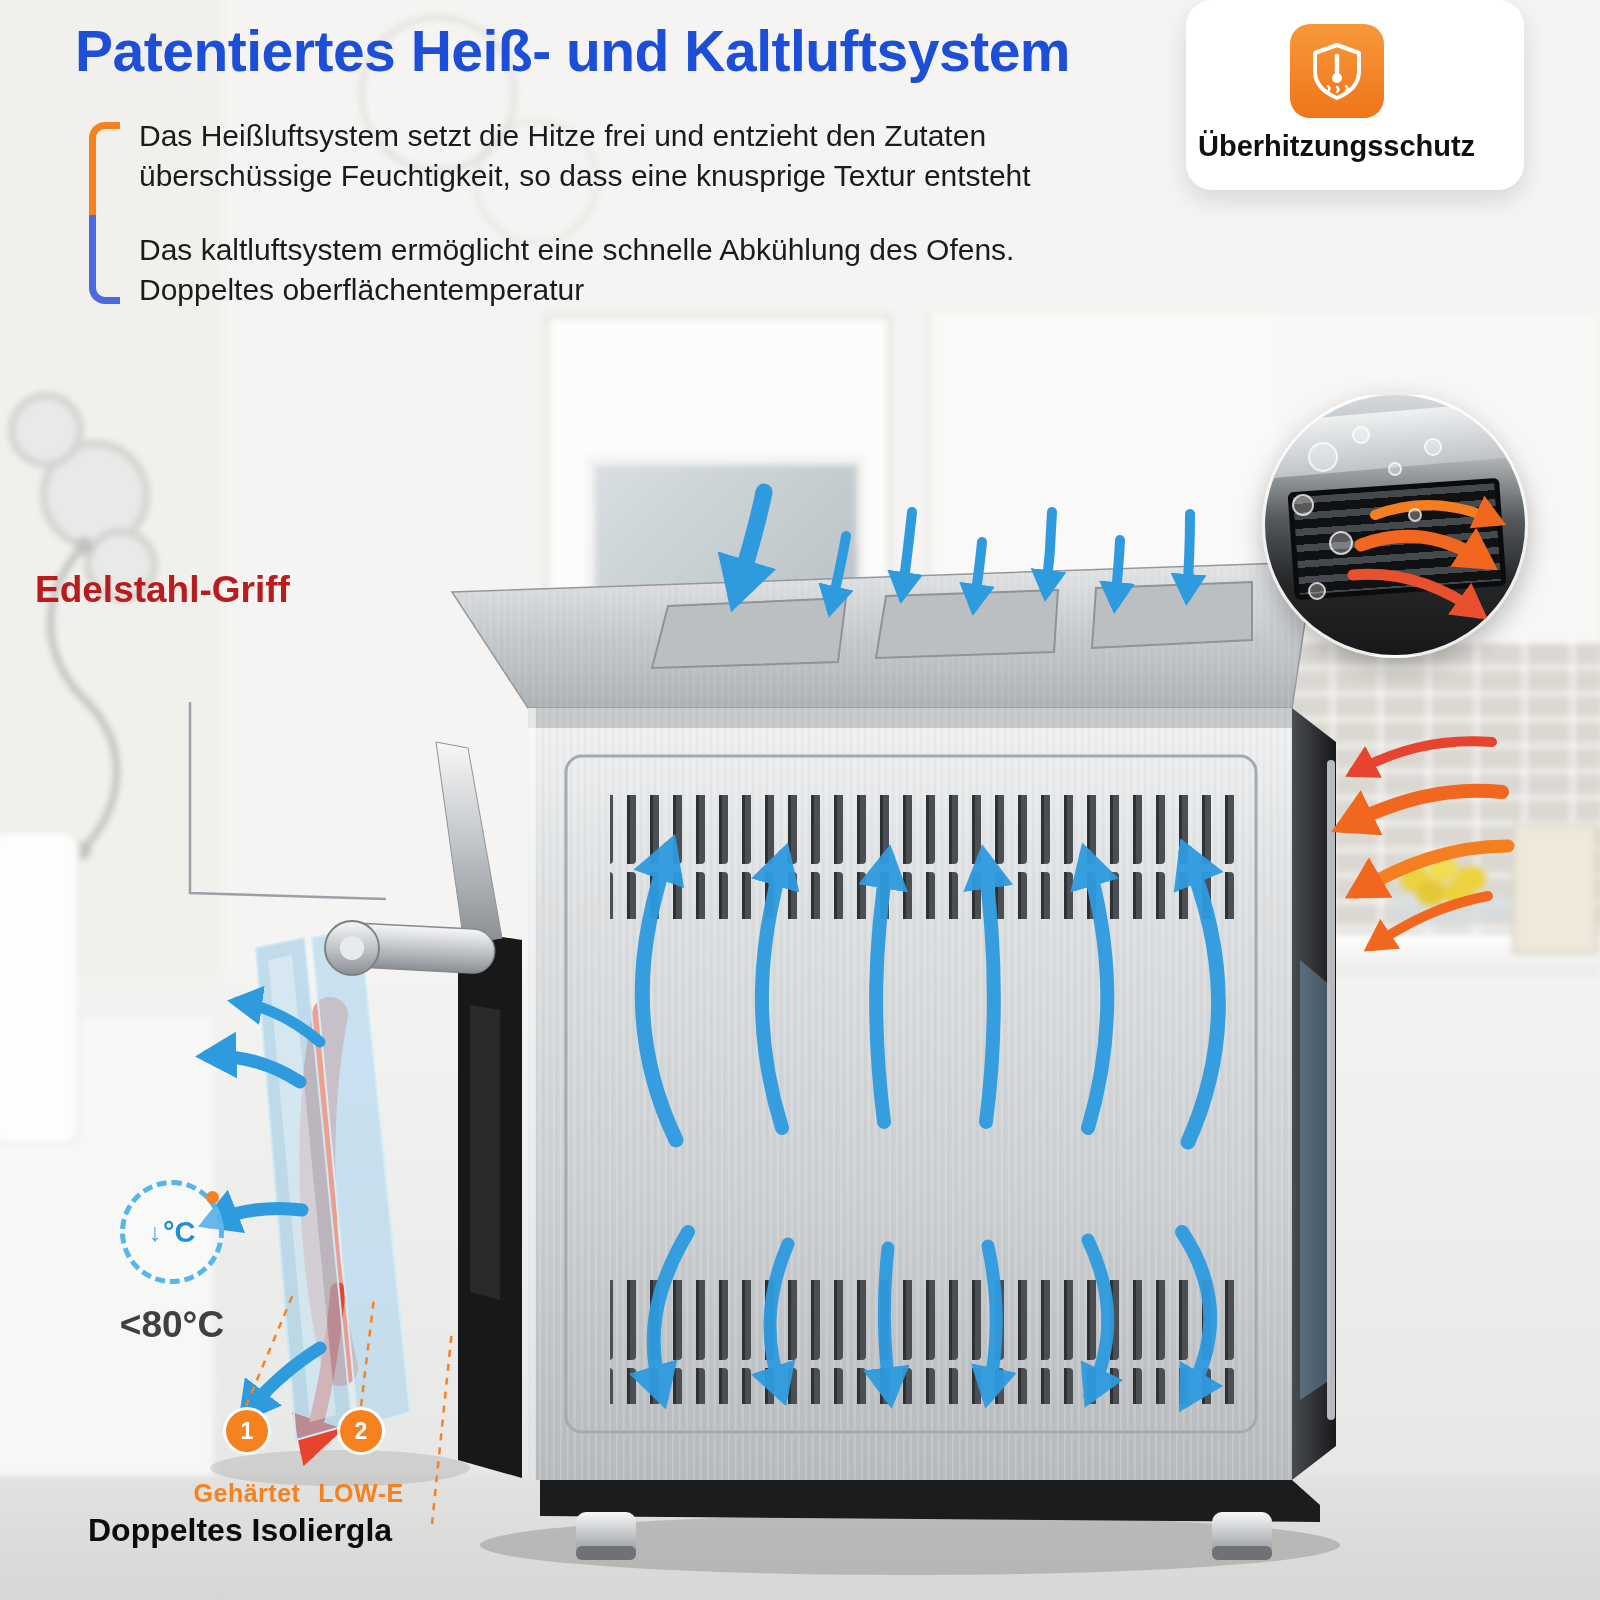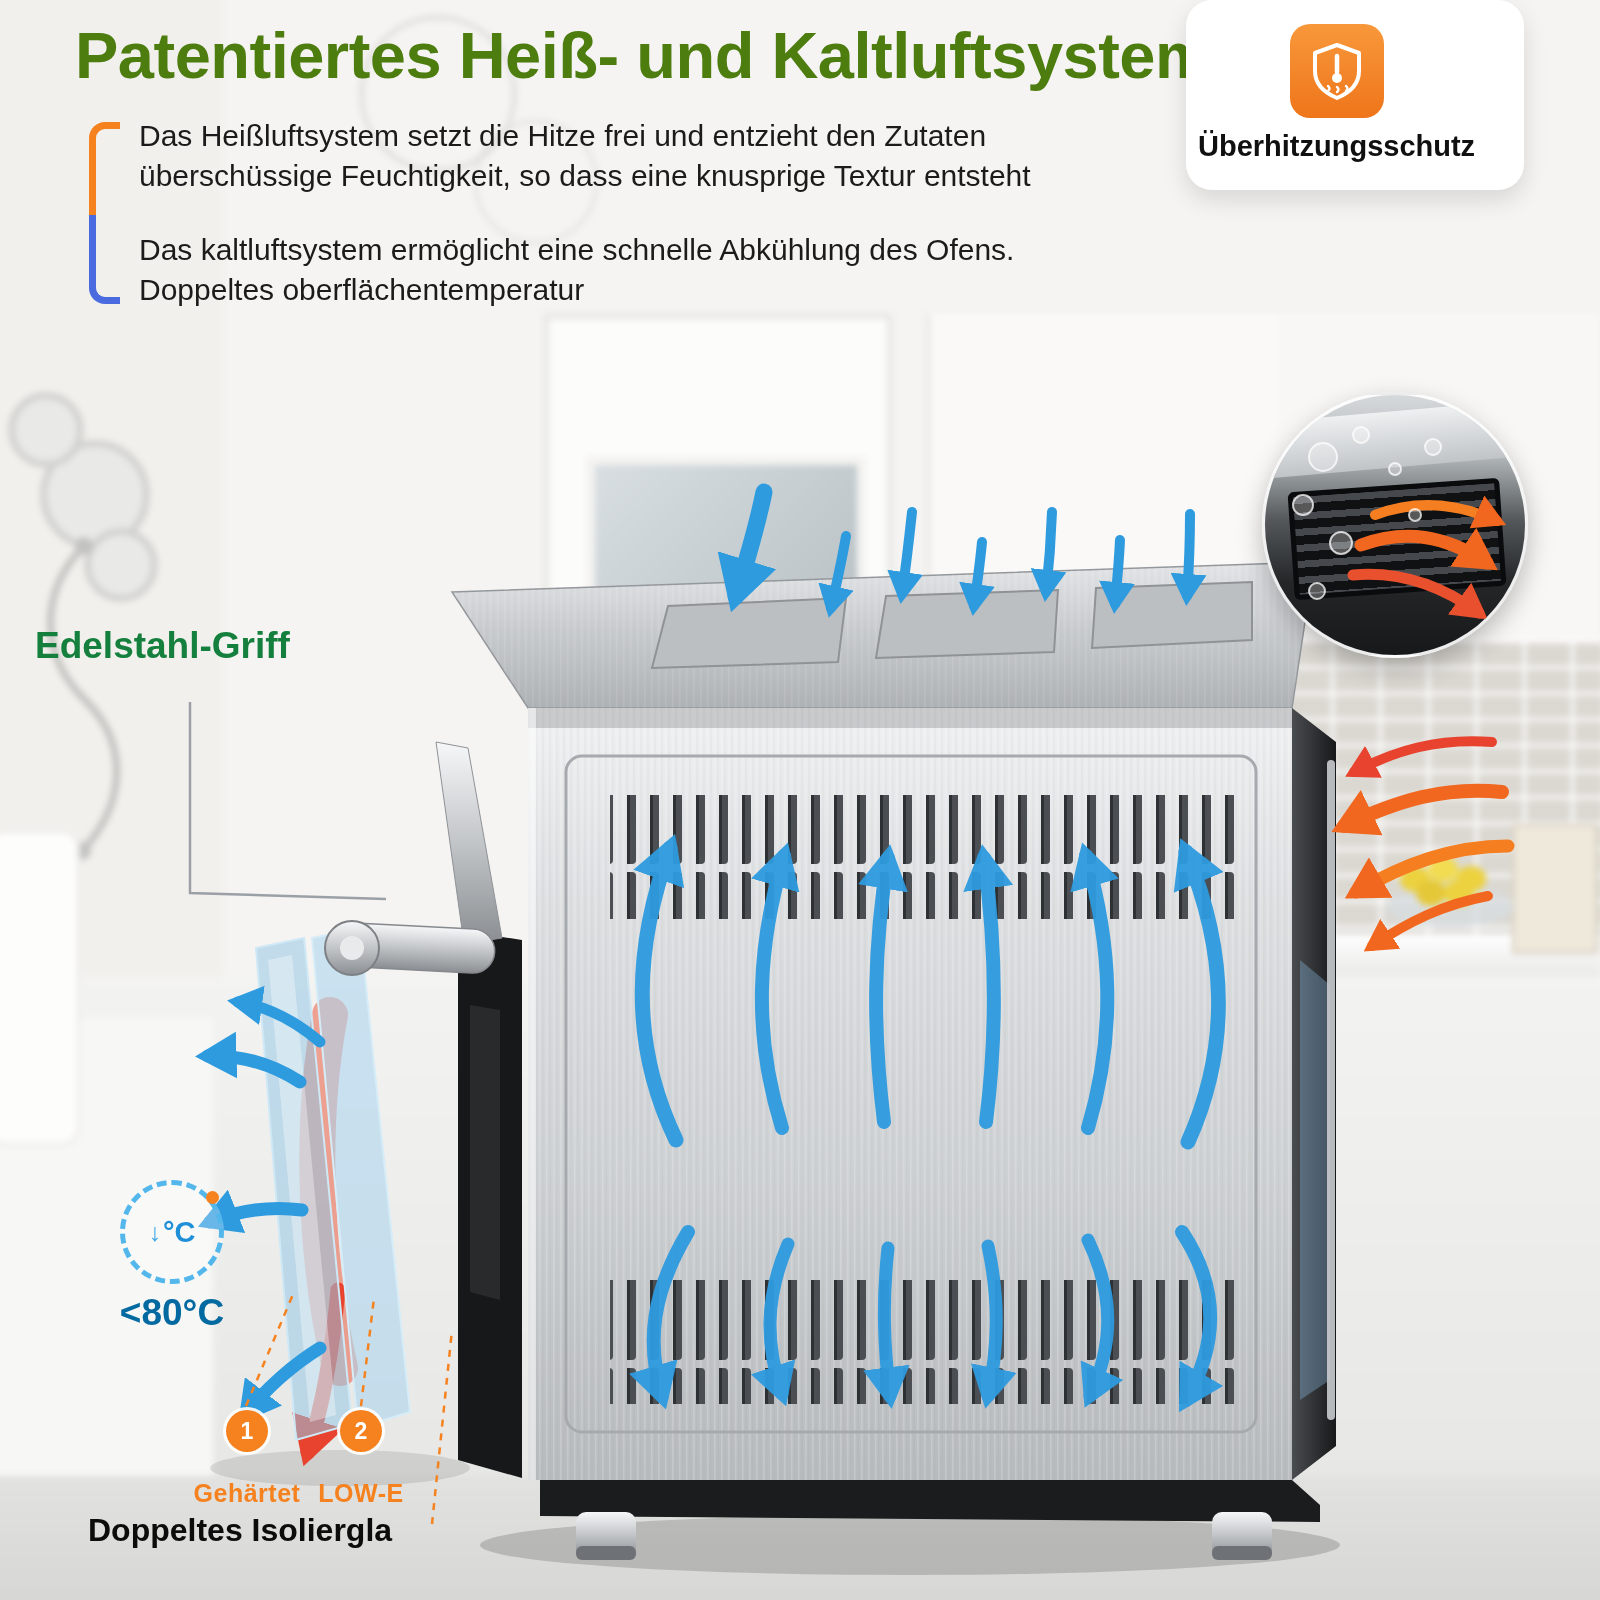--- a/index.html
+++ b/index.html
@@ -44,46 +44,46 @@
   .inset{position:absolute;left:1262px;top:392px;width:260px;height:260px;border-radius:50%;overflow:hidden;z-index:3;
     background:linear-gradient(180deg,#d6d9db 0%,#b0b5b8 24%,#54585b 48%,#242628 72%,#17181a 100%);
     box-shadow:0 10px 26px rgba(0,0,0,.25);border:3px solid rgba(255,255,255,.92);}
   .inset-top{position:absolute;left:-22px;top:16px;width:310px;height:56px;background:linear-gradient(180deg,#eef0f1,#c0c4c7);transform:rotate(-5deg);}
   .inset-vent{position:absolute;left:26px;top:90px;width:202px;height:98px;border-radius:6px;border:5px solid #0a0b0c;transform:rotate(-4deg);
     background-color:#101112;
     background-image:repeating-linear-gradient(180deg,#45494d 0 7px,#101112 7px 16px),repeating-linear-gradient(90deg,rgba(0,0,0,.55) 0 3px,transparent 3px 26px);}
   .inset-fx{position:absolute;inset:0;}
 
   
-  .title{position:absolute;left:75px;top:22px;width:1160px;margin:0;font-size:65px;font-weight:800;
-    color:#4d7c0f;letter-spacing:-.5px;line-height:1.05;z-index:5;}
+  .title{position:absolute;left:75px;top:22px;width:1160px;margin:0;font-size:57px;font-weight:800;
+    color:#1d4ed8;letter-spacing:-.5px;line-height:1.05;z-index:5;}
   .desc{position:absolute;left:78px;top:116px;width:1040px;z-index:5;margin-left:11px;}
   .desc-item{position:relative;padding-left:50px;margin:0 0 34px 0;font-size:30px;color:#1b1b1b;line-height:1.33;}
   .desc-item.hot::before{content:"";position:absolute;left:0;top:6px;width:24px;height:100px;
     border-left:7px solid #F5821F;border-top:7px solid #F5821F;border-top-left-radius:16px;}
   .desc-item.cold::before{content:"";position:absolute;left:0;bottom:6px;width:24px;height:82px;
     border-left:7px solid #4A6BE0;border-bottom:7px solid #4A6BE0;border-bottom-left-radius:16px;}
 
   .feature-card{position:absolute;left:1186px;top:0;width:338px;padding:24px 12px 28px;box-sizing:border-box;
     background:#ffffff;border-radius:26px;box-shadow:0 10px 24px rgba(0,0,0,.12);
     display:flex;flex-direction:column;align-items:flex-start;gap:26px;z-index:5;}
   .feature{display:flex;flex-direction:column;align-items:center;gap:12px;}
   .feature-icon{width:94px;height:94px;border-radius:20px;background:linear-gradient(180deg,#F8983B,#EF751A);
     display:flex;align-items:center;justify-content:center;}
   .feature-icon svg{width:64px;height:64px;}
   .feature-label{font-size:29px;font-weight:700;color:#101010;text-align:center;line-height:1.12;max-width:300px;}
 
-  .handle-label{position:absolute;left:35px;top:620px;font-size:37px;font-weight:800;color:#15803d;line-height:1.42;z-index:5;}
+  .handle-label{position:absolute;left:35px;top:564px;font-size:37px;font-weight:800;color:#b91c1c;line-height:1.42;z-index:5;}
 
   .temp-badge{position:absolute;left:110px;top:1180px;width:124px;text-align:center;z-index:5;}
   .temp-dial{width:94px;height:94px;border-radius:50%;border:5px dashed #54b7ec;margin:0 auto;position:relative;
     display:flex;align-items:center;justify-content:center;color:#1F8FD8;font-weight:700;font-size:29px;background:rgba(255,255,255,.28);}
   .dial-arrow{font-size:25px;margin-right:2px;color:#3fa9e8;font-weight:400;}
   .dial-dot{position:absolute;right:0px;top:6px;width:13px;height:13px;border-radius:50%;background:#F5821F;}
-  .temp-value{margin-top:8px;font-size:37px;font-weight:800;color:#0369a1;}
+  .temp-value{margin-top:20px;font-size:37px;font-weight:800;color:#404040;}
 
   .glass-marker{position:absolute;width:112px;text-align:center;z-index:5;}
   .m1{left:191px;top:1410px;} .m2{left:305px;top:1410px;}
   .marker-num{width:42px;height:42px;border-radius:50%;background:#F5821F;color:#fff;font-weight:800;font-size:23px;
     display:flex;align-items:center;justify-content:center;margin:0 auto;box-shadow:0 0 0 3px rgba(255,255,255,.9);}
   .marker-label{margin-top:27px;color:#F5821F;font-size:25px;font-weight:700;letter-spacing:.5px;}
 
   .glass-label{position:absolute;left:88px;top:1512px;font-size:32px;font-weight:800;color:#0c0c0c;z-index:5;}
 </style>
 </head>

